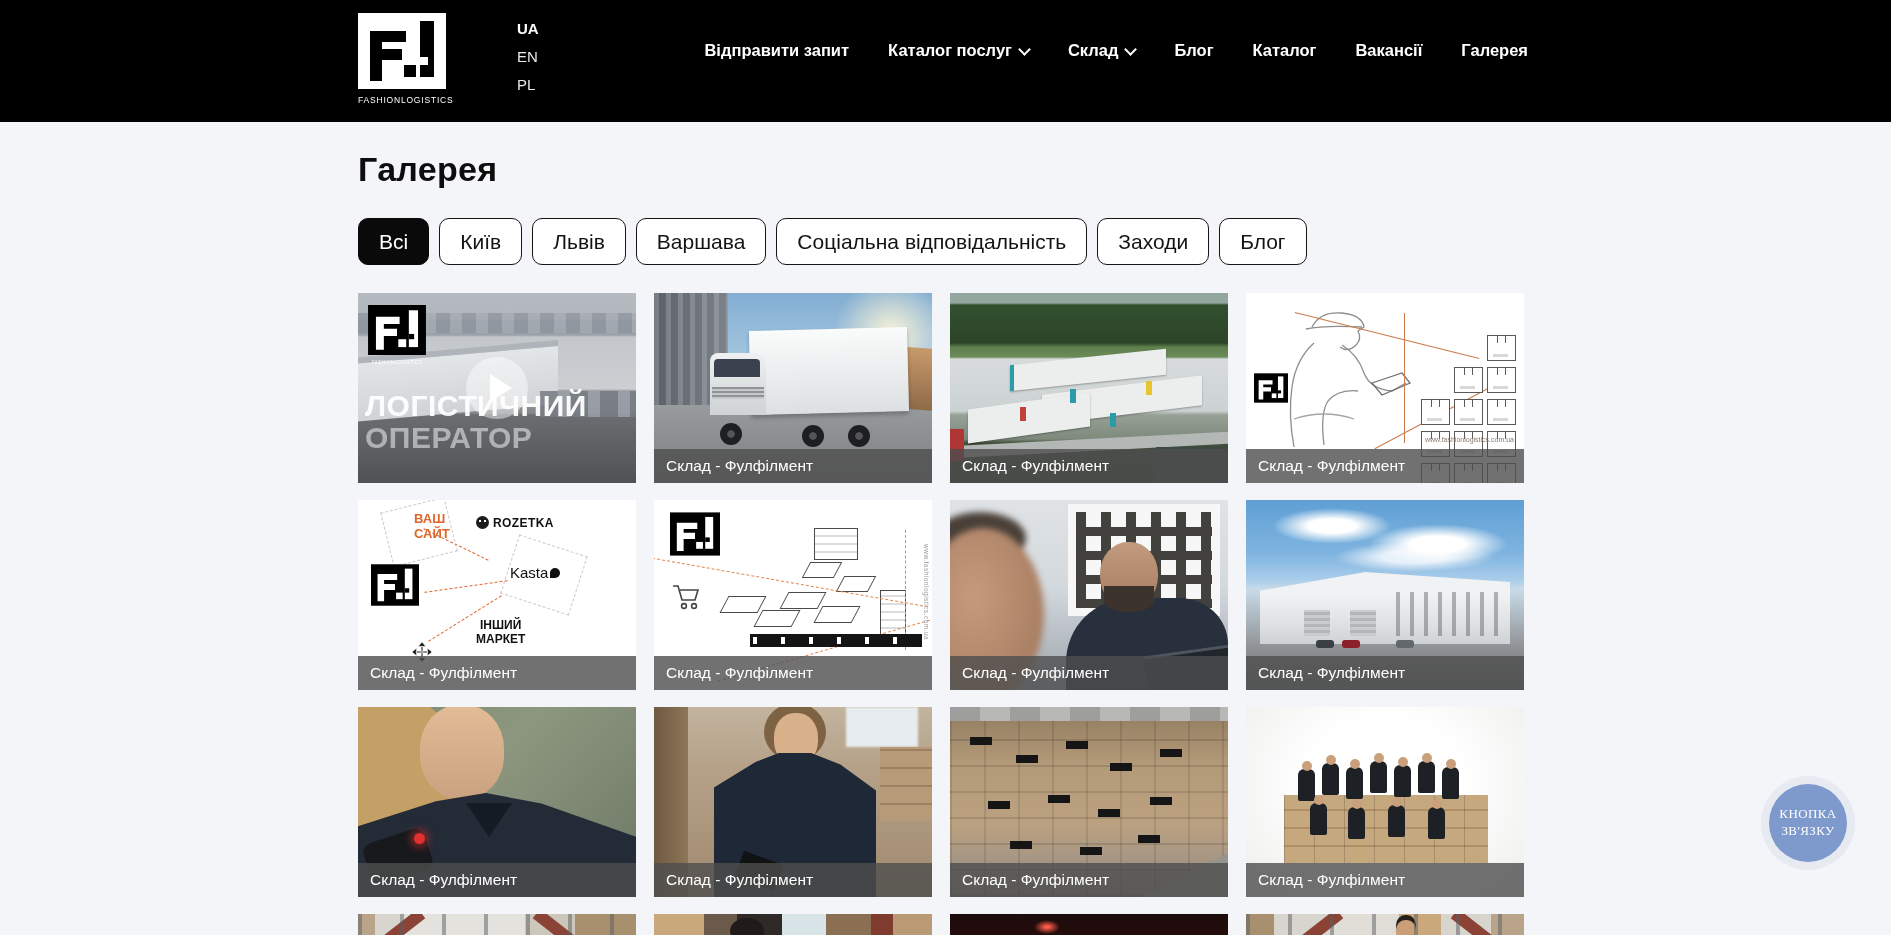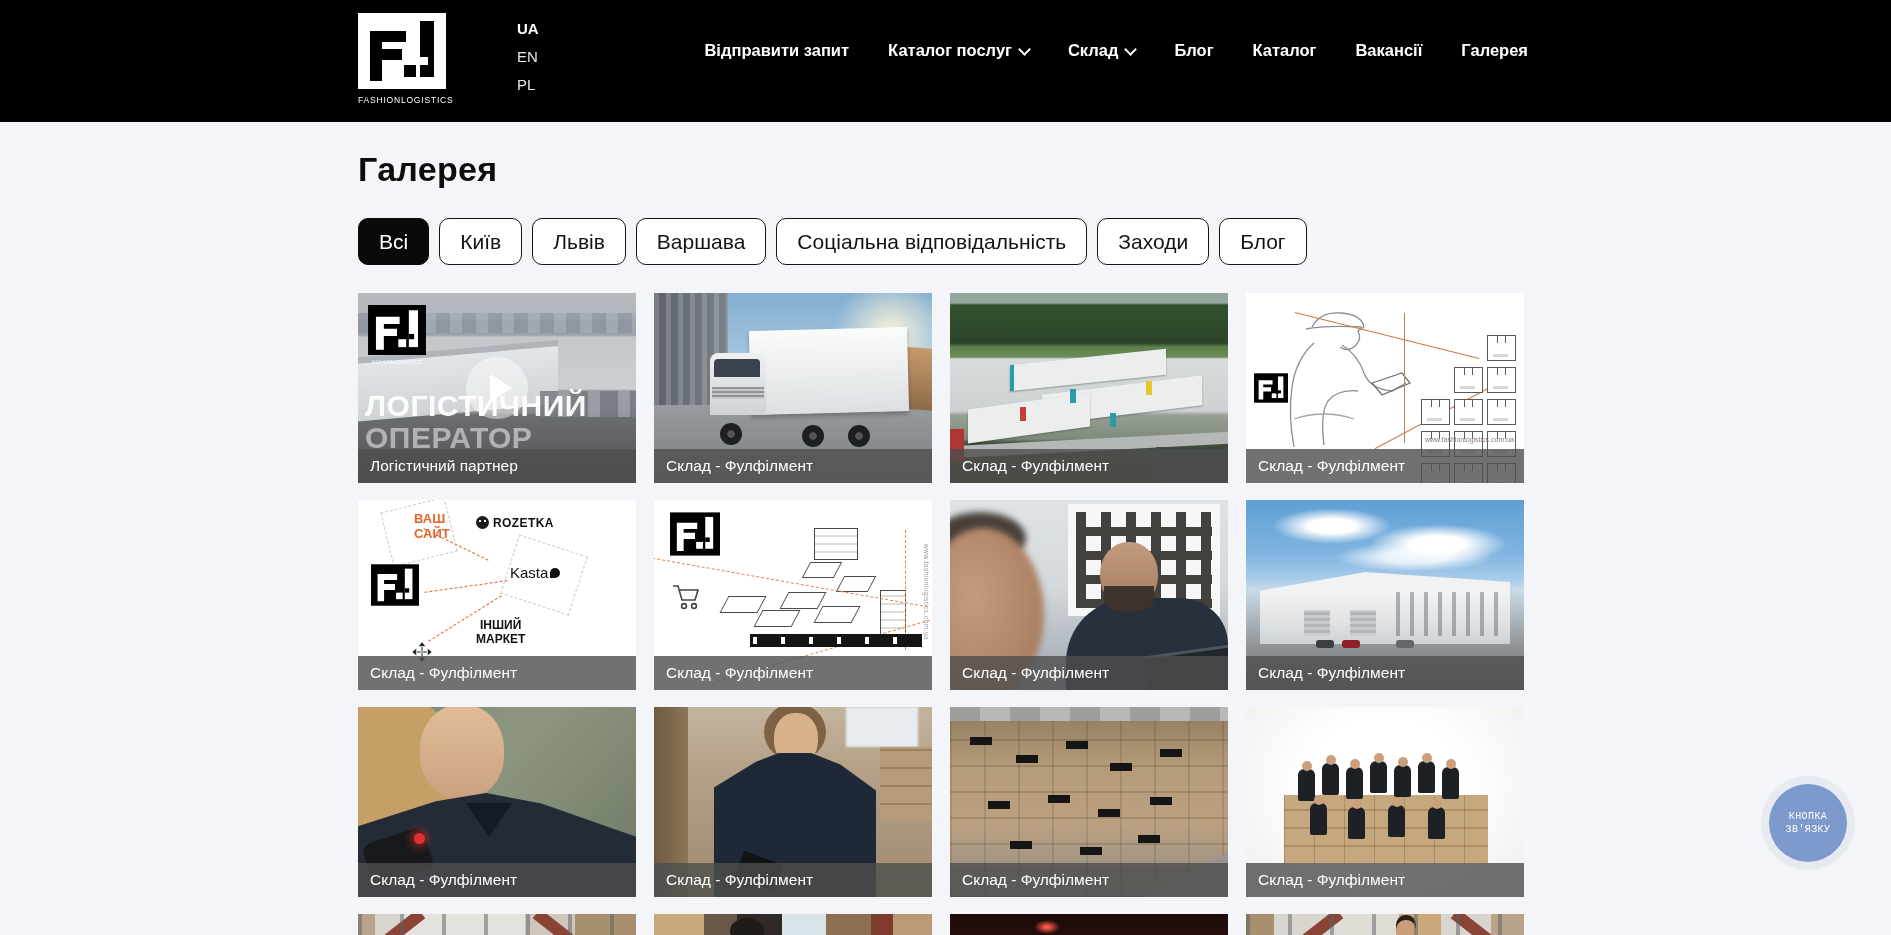--- a/index.html
+++ b/index.html
@@ -154,21 +154,21 @@
   .art-n{background:linear-gradient(90deg,#c9a87c 0 18%,#6b5a4a 18% 30%,#2f2a28 30% 46%,#d9e4e8 46% 62%,#8a6f52 62% 78%,#7e3b2e 78% 86%,#b99a74 86% 100%);}
   .art-n .hairblob{left:76px;top:4px;width:34px;height:26px;border-radius:50%;background:#201a18;}
   .art-o{background:linear-gradient(180deg,#1c0b0b 0%,#3d120e 40%,#53180f 70%,#2a0c0a 100%);}
   .art-o .glow{left:84px;top:6px;width:26px;height:14px;background:radial-gradient(ellipse,#ff5a4a 10%,rgba(255,90,74,0) 70%);}
   .art-p{background:linear-gradient(90deg,#a8906e 0 10%,#d8d5cf 10% 30%,#e0ddd7 30% 55%,#caa87c 55% 70%,#d8d5cf 70% 88%,#b9a489 88% 100%);}
   .art-p .face{left:150px;top:6px;width:20px;height:22px;border-radius:46%;background:#c99e78;box-shadow:0 -5px 0 0 #26201c;}
 
   
   .fab-halo{position:absolute;left:1761px;top:776px;width:94px;height:94px;border-radius:50%;background:#e7eaf1;}
   .fab{position:absolute;left:1769px;top:784px;width:78px;height:78px;border-radius:50%;background:#7e99cc;border:none;color:#fff;
-    font-family:Liberation Mono, monospace;font-size:10px;line-height:1.3;display:flex;flex-direction:column;align-items:center;justify-content:center;cursor:pointer;letter-spacing:.4px;}
+    font-family:Liberation Serif, serif;font-size:13px;line-height:1.3;display:flex;flex-direction:column;align-items:center;justify-content:center;cursor:pointer;letter-spacing:.4px;}
   .cursor-move{position:absolute;left:54px;top:142px;width:20px;height:20px;}
 </style>
 </head>
 <body>
 
 <div class="stage">
 
   <div class="header">
     <a class="logo">
       <span>
@@ -226,21 +226,20 @@
               <rect x="46" y="52" width="12" height="12" fill="#fff"></rect>
             </svg>
           <div class="mtxt">FASHIONLOGISTICS</div>
         </div>
         <div class="big1">ЛОГІСТИЧНИЙ</div>
         <div class="big2">ОПЕРАТОР</div>
         <div class="play">
             <div class="tri"></div>
           </div>
       </div>
-      <div class="caption">Логістичний партнер</div>
     </div>
 
     <div class="card">
       <div class="art art-b">
         <div class="abs flare"></div>
           <div class="abs lbldg"></div>
           <div class="abs shed"></div>
         <div class="abs trailer"></div>
           <div class="abs cab"></div>
           <div class="abs wind"></div>

